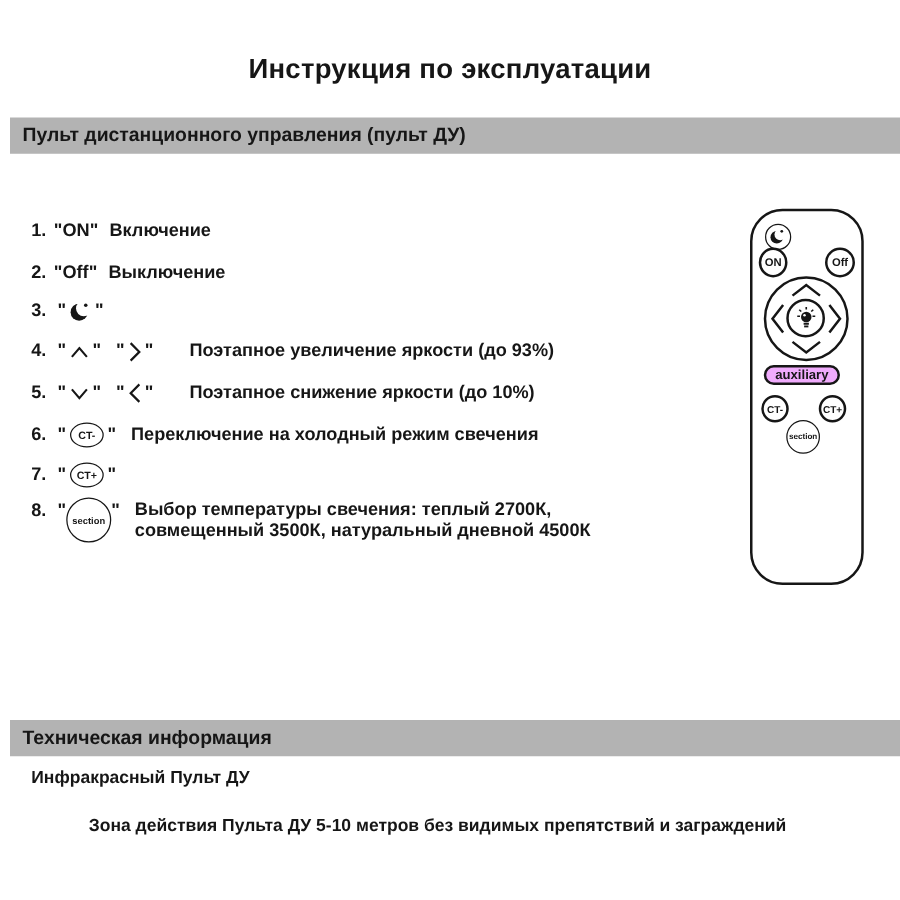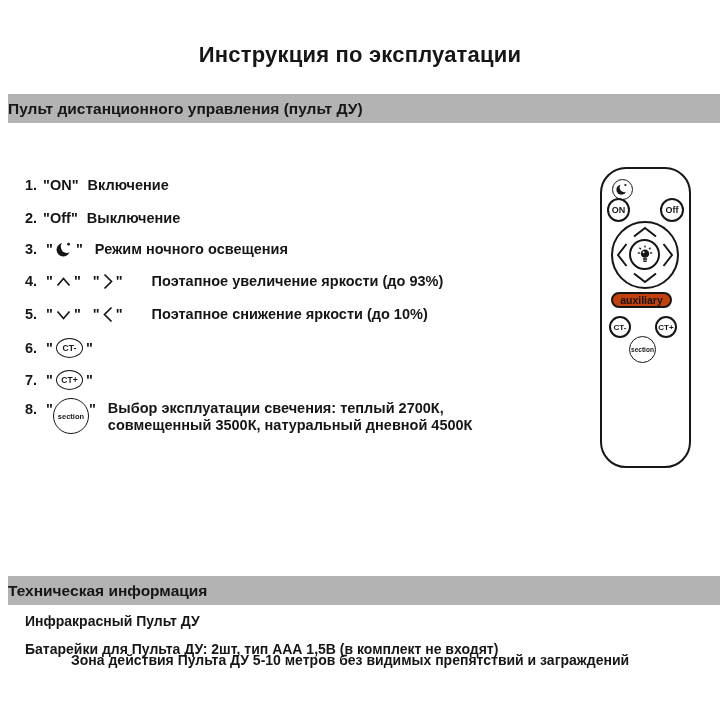--- a/index.html
+++ b/index.html
@@ -6,21 +6,21 @@
   body{
     width:720px;height:720px;background:#ffffff;
     font-family:"Liberation Sans",sans-serif;font-weight:bold;color:#161616;
     -webkit-font-smoothing:antialiased;
   }
   .page{position:relative;width:720px;height:720px;overflow:hidden;}
 
   .title{position:absolute;top:42px;left:0;width:720px;text-align:center;font-size:22px;letter-spacing:.2px;}
 
   .bar{position:absolute;left:8px;right:0;height:29px;background:#b3b3b3;
-       display:flex;align-items:center;box-sizing:border-box;font-size:15.5px;}
+       display:flex;align-items:center;padding-left:10px;box-sizing:border-box;font-size:15.5px;}
   .bar-remote{top:94px;}
   .bar-tech{top:576px;}
 
   .li{position:absolute;left:25px;display:flex;align-items:center;font-size:14.5px;white-space:nowrap;line-height:15px;}
   .num{margin-right:6px;}
   .q{margin:0 3px;}
   .q-gap{margin-left:9px;}
   .txt{margin-left:9px;}
   .txt-far{margin-left:26px;}
   .icon{display:inline-flex;align-items:center;justify-content:center;}
@@ -48,21 +48,21 @@
       border:2px solid #161616;border-radius:50%;box-sizing:border-box;}
   .nav-center{position:absolute;left:16px;top:16px;width:31px;height:31px;
       border:2px solid #161616;border-radius:50%;box-sizing:border-box;
       display:flex;align-items:center;justify-content:center;background:#fff;}
   .nav-ch{position:absolute;display:flex;}
   .nav-up{left:19px;top:3px;}
   .nav-down{left:19px;bottom:3px;}
   .nav-left{left:3px;top:19px;}
   .nav-right{right:3px;top:19px;}
   .aux-btn{position:absolute;left:9px;top:123px;width:61px;height:16px;
-      border:2px solid #161616;border-radius:9px;box-sizing:border-box;background:#c2410c;
+      border:2px solid #161616;border-radius:9px;box-sizing:border-box;background:#f0abfc;
       display:flex;align-items:center;justify-content:center;font-size:10.5px;}
   .ctm-btn{left:7px;top:147px;width:22px;height:22px;font-size:8px;}
   .ctp-btn{left:53px;top:147px;width:22px;height:22px;font-size:8px;}
   .section-btn{left:27px;top:167px;width:27px;height:27px;font-size:6.5px;border-width:1.6px;}
 
   .tech-line{position:absolute;left:25px;font-size:14px;white-space:nowrap;}
   .tech-1{top:613px;}
   .tech-2{top:641px;}
   .tech-3{top:652px;margin-left:46px;}
 </style>
@@ -93,21 +93,20 @@
     <span class="num">3.</span>
     <span class="q">"</span>
     <span class="icon">
       <svg width="17" height="17" viewBox="0 0 17 17">
         <circle cx="7.3" cy="8.7" r="6.8" fill="#161616"></circle>
         <circle cx="11" cy="5.8" r="6.2" fill="#ffffff"></circle>
         <circle cx="12.6" cy="3.2" r="1.4" fill="#161616"></circle>
       </svg>
     </span>
     <span class="q">"</span>
-    <span class="txt">Режим ночного освещения</span>
   </div>
 
   <div class="li" style="top:273px">
     <span class="num">4.</span>
     <span class="q">"</span>
     <span class="icon">
       <svg width="15" height="10" viewBox="0 0 15 10">
           <path d="M1.5,8.5 L7.5,1.5 L13.5,8.5" fill="none" stroke="#161616" stroke-width="1.7"></path>
         </svg>
     </span>
@@ -139,36 +138,37 @@
     </span>
     <span class="q">"</span>
     <span class="txt-far">Поэтапное снижение яркости (до 10%)</span>
   </div>
 
   <div class="li" style="top:338px">
     <span class="num">6.</span>
     <span class="q">"</span>
     <span class="badge-oval">CT-</span>
     <span class="q">"</span>
+    <span class="txt">Переключение на холодный режим свечения</span>
   </div>
 
   <div class="li" style="top:370px">
     <span class="num">7.</span>
     <span class="q">"</span>
     <span class="badge-oval">CT+</span>
     <span class="q">"</span>
   </div>
 
   <div class="li li8" style="top:400px">
     <span class="num">8.</span>
     <span class="q" style="margin-right:0">"</span>
     <span class="badge-circle">section</span>
     <span class="q" style="margin-left:0">"</span>
     <span class="two-line">
-      <span>Выбор эксплуатации свечения: теплый 2700К,</span>
+      <span>Выбор температуры свечения: теплый 2700К,</span>
       <span>совмещенный 3500К, натуральный дневной 4500К</span>
     </span>
   </div>
 
   <div class="remote">
     <div class="rbtn moon-btn">
       <span class="icon">
         <svg width="13" height="13" viewBox="0 0 13 13">
           <circle cx="5.4" cy="6.8" r="5" fill="#161616"></circle>
           <circle cx="8.2" cy="4.6" r="4.6" fill="#ffffff"></circle>
@@ -222,16 +222,15 @@
     <div class="aux-btn">auxiliary</div>
     <div class="rbtn ctm-btn">CT-</div>
     <div class="rbtn ctp-btn">CT+</div>
     <div class="rbtn section-btn">section</div>
   </div>
 
   <div class="bar bar-tech">
     <span>Техническая информация</span>
   </div>
   <div class="tech-line tech-1">Инфракрасный Пульт ДУ</div>
-  <div class="tech-line tech-2">Батарейки для Пульта ДУ: 2шт, тип ААА 1,5В (в комплект не входят)</div>
   <div class="tech-line tech-3">Зона действия Пульта ДУ 5-10 метров без видимых препятствий и заграждений</div>
 
 </div>
 
 </body></html>

